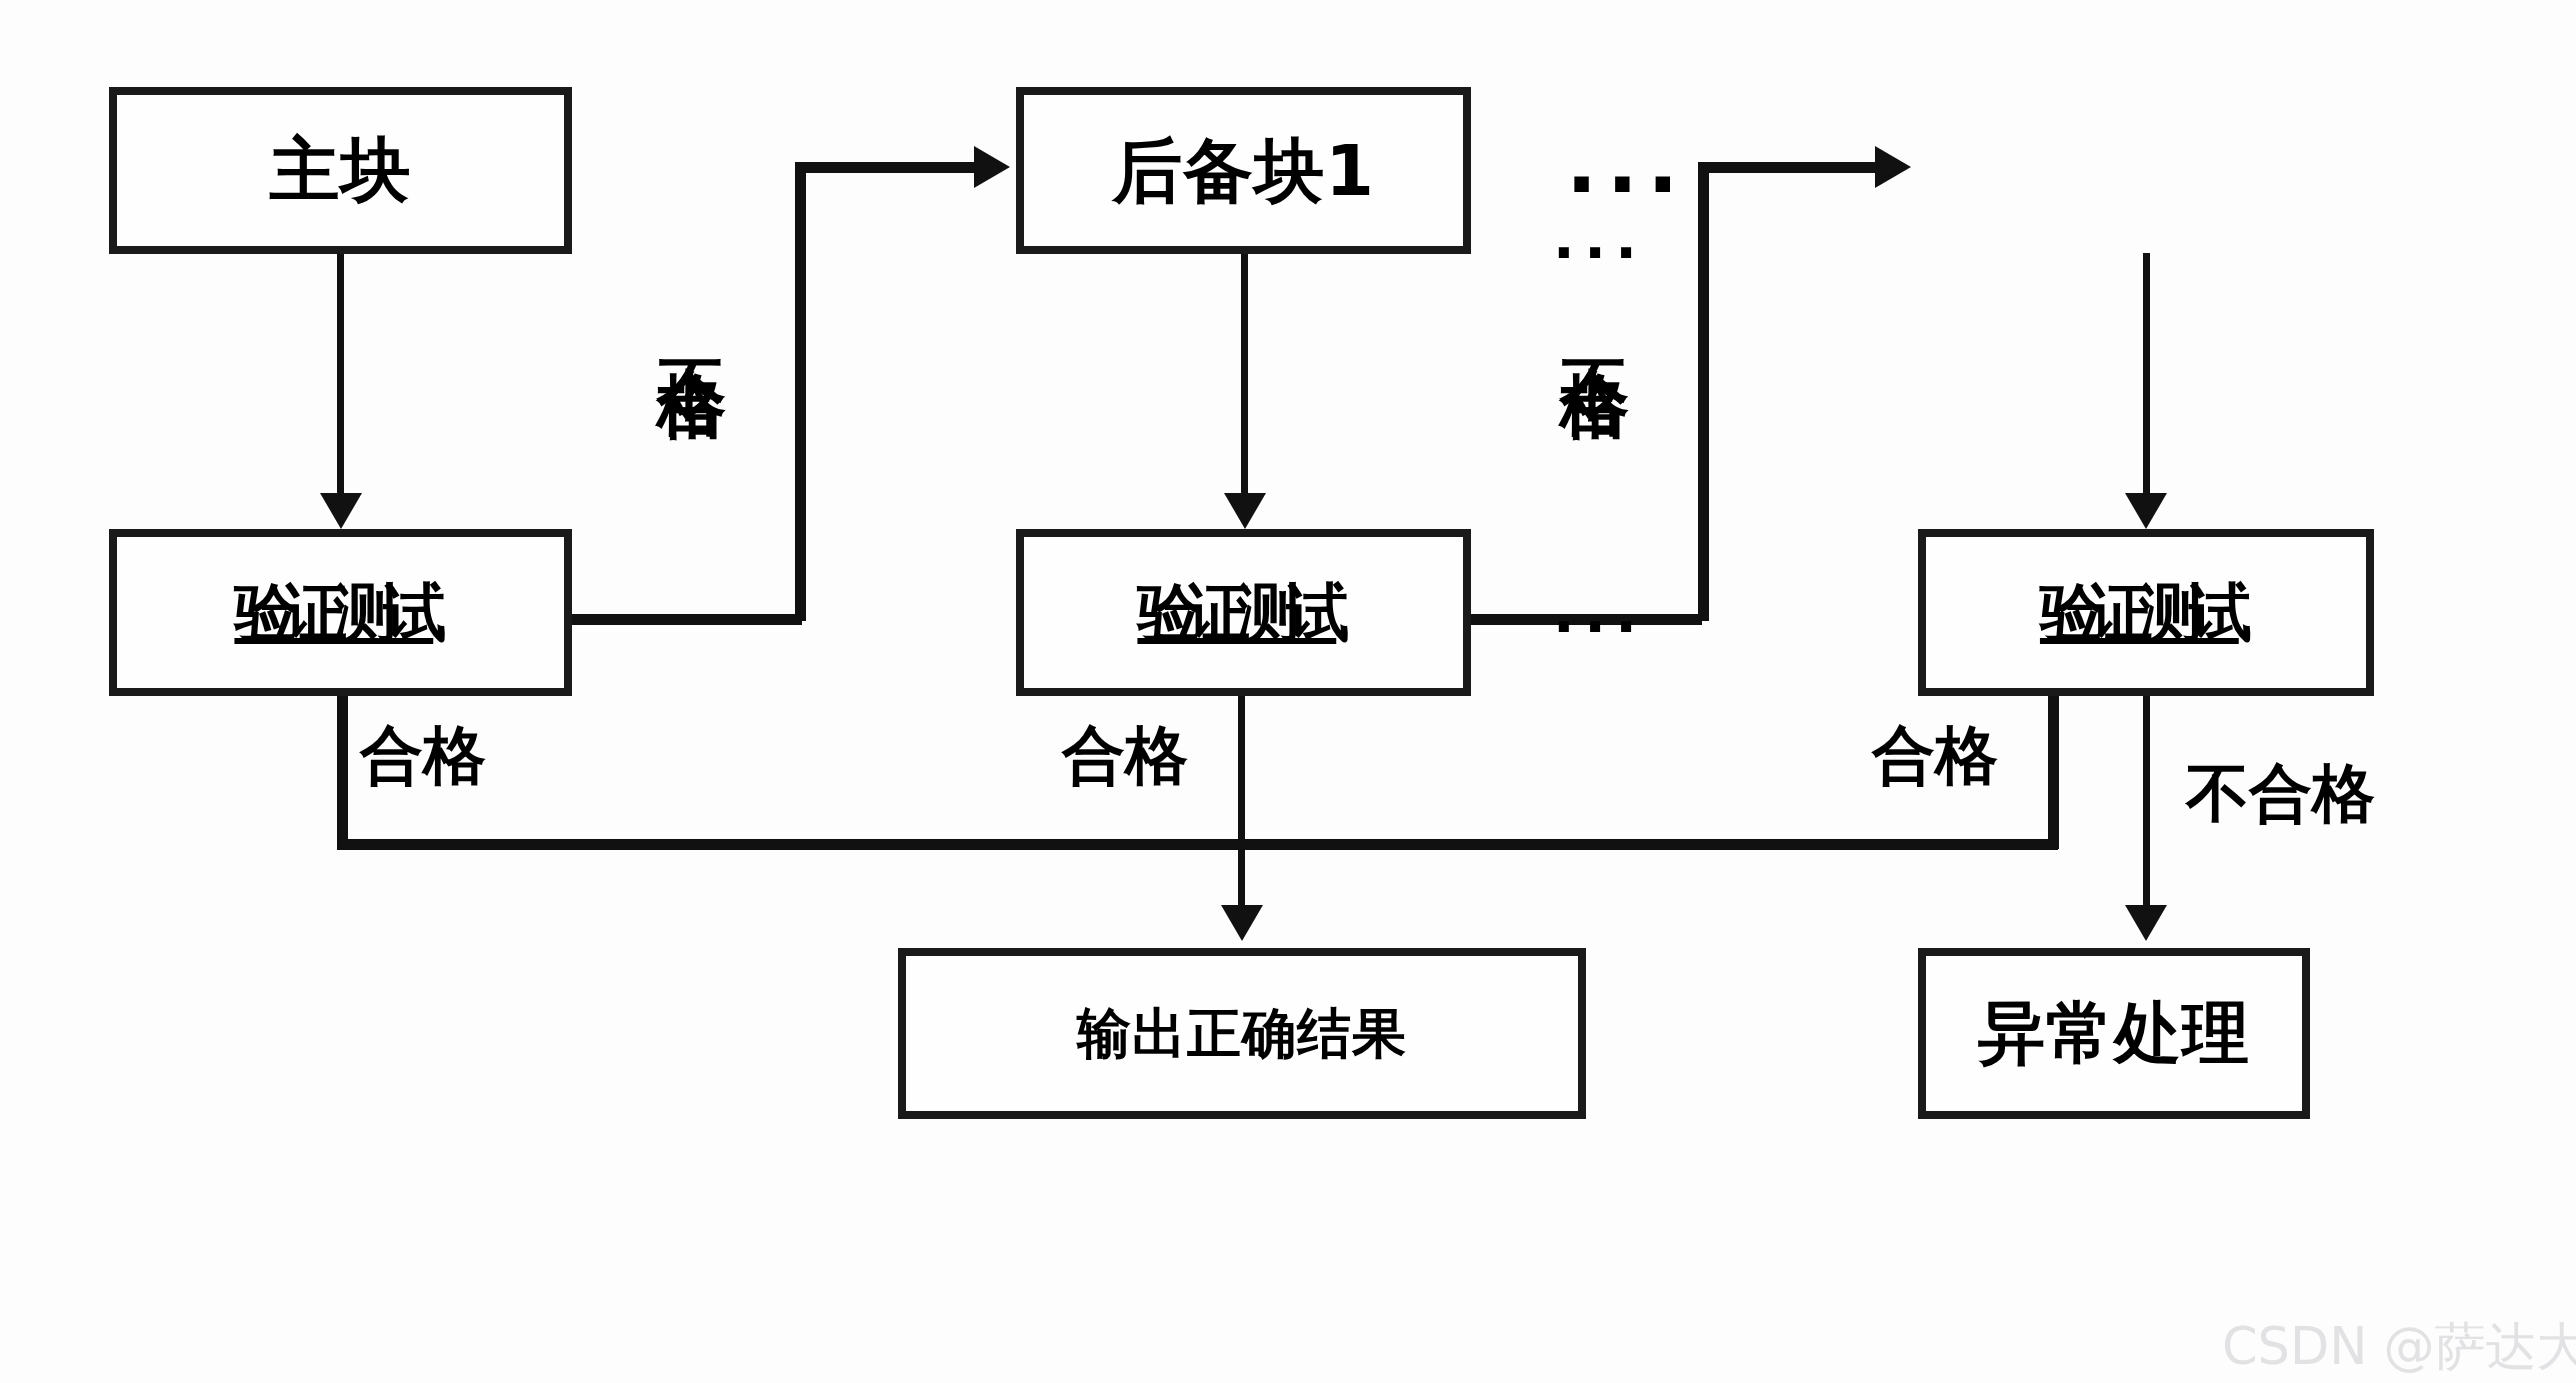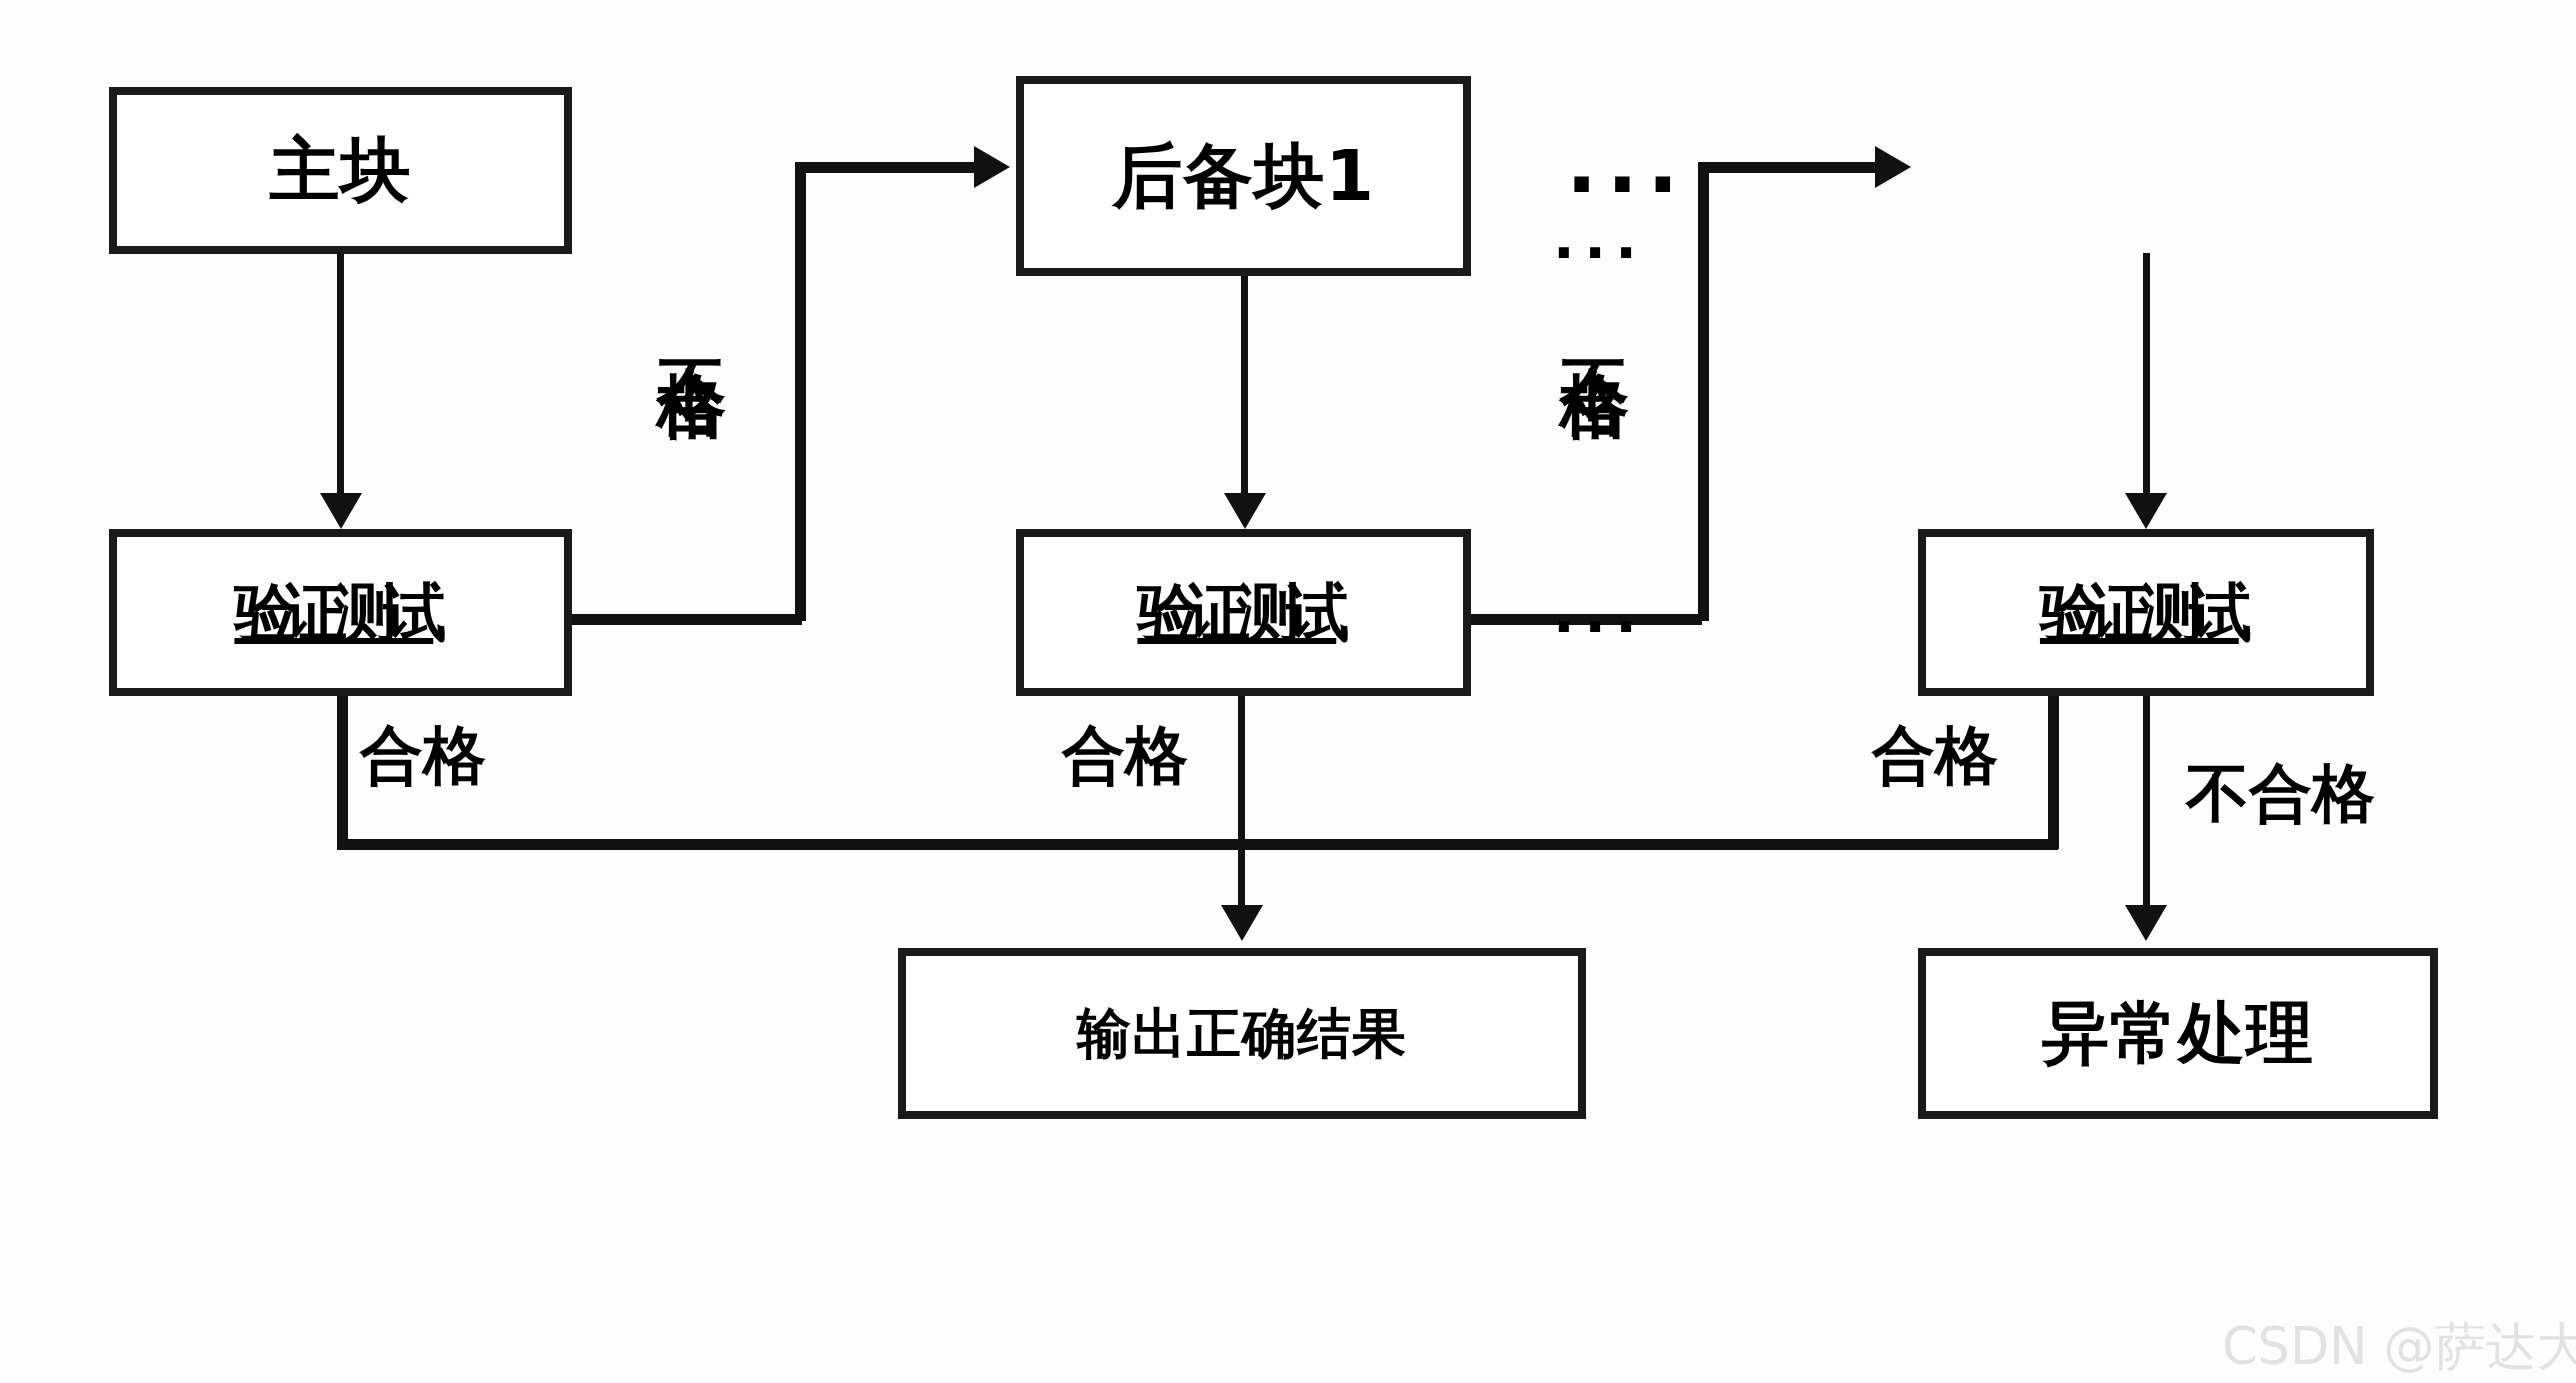--- a/index.html
+++ b/index.html
@@ -118,21 +118,21 @@
 </style>
 </head>
 <body>
 
 <div id="stage">
 
   <div class="node" style="left:109px; top:87px; width:463px; height:167px; font-size:70px;font-family:Liberation Serif, serif;">
     <span class="node-label">主块</span>
   </div>
 
-  <div class="node" style="left:1016px; top:76px; width:455px; height:200px; font-size:70px;">
+  <div class="node" style="left:1016px; top:87px; width:455px; height:167px; font-size:70px;">
     <span class="node-label">后备块1</span>
   </div>
 
 
   <div class="ellipsis" style="left:1566px; top:143px; font-size:82px;">...</div>
 
   <div class="node" style="left:109px; top:529px; width:463px; height:167px; font-size:63px;">
     <span class="node-label squeeze">验证测试</span>
   </div>
 
@@ -141,21 +141,21 @@
   </div>
 
   <div class="node" style="left:1918px; top:529px; width:456px; height:167px; font-size:63px;">
     <span class="node-label squeeze">验证测试</span>
   </div>
 
   <div class="node" style="left:898px; top:948px; width:688px; height:171px; font-size:54px;">
     <span class="node-label">输出正确结果</span>
   </div>
 
-  <div class="node" style="left:1918px; top:948px; width:520px; height:171px; font-size:67px;">
+  <div class="node" style="left:1918px; top:948px; width:392px; height:171px; font-size:67px;">
     <span class="node-label">异常处理</span>
   </div>
 
   <div class="vline" style="left:337px; top:253px; height:244px;"></div>
   <div class="arrow-down" style="left:320px; top:493px;"></div>
 
   <div class="vline" style="left:1241px; top:253px; height:244px;"></div>
   <div class="arrow-down" style="left:1224px; top:493px;"></div>
 
   <div class="vline" style="left:2143px; top:253px; height:244px;"></div>

